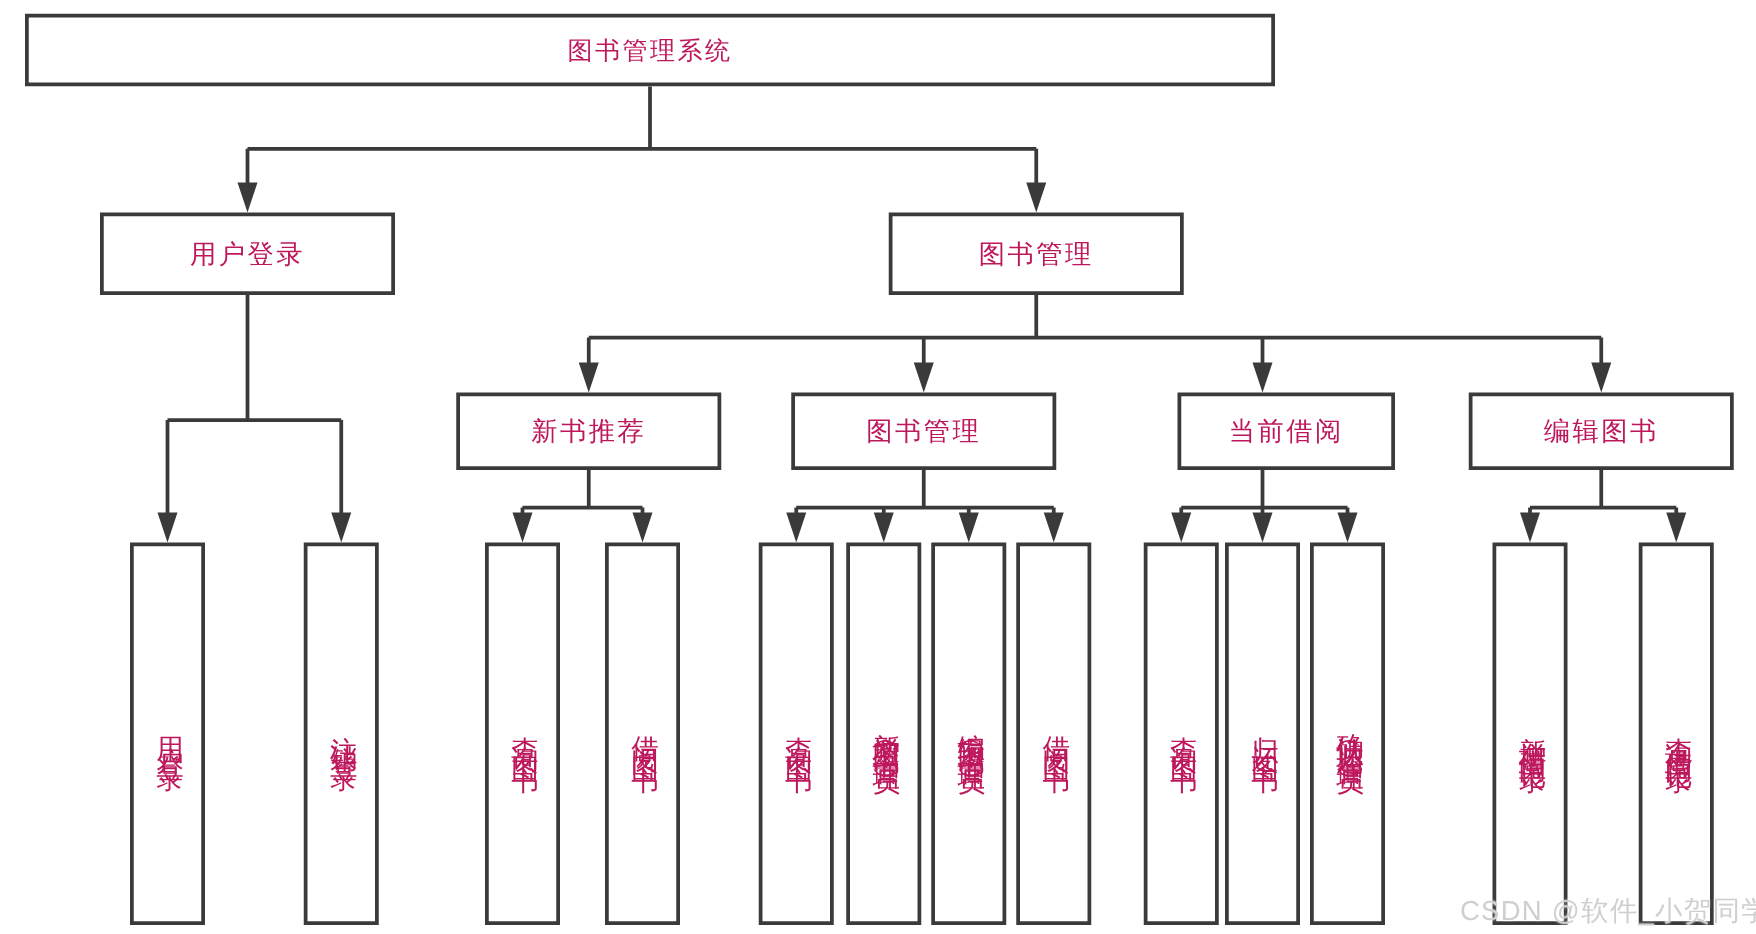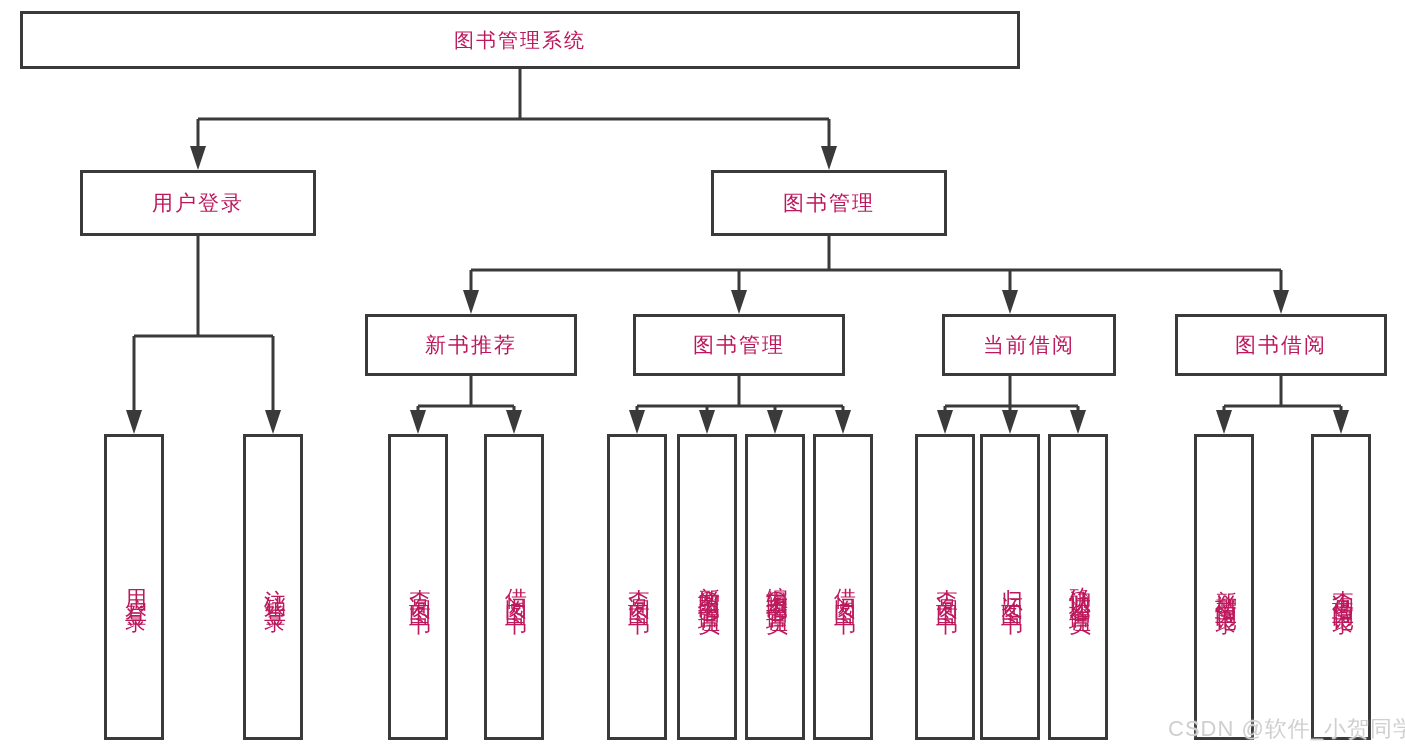--- a/index.html
+++ b/index.html
@@ -129,21 +129,21 @@
   </svg>
 
   <div class="box root-box">图书管理系统</div>
 
   <div class="box l2-box l2-left">用户登录</div>
   <div class="box l3-box l3-1">新书推荐</div>
 
   <div class="box l2-box l2-right">图书管理</div>
   <div class="box l3-box l3-2">图书管理</div>
   <div class="box l3-box l3-3">当前借阅</div>
-  <div class="box l3-box l3-4">图书借阅</div>
+  <div class="box l3-box l3-4">编辑图书</div>
 
   <div class="box leaf leaf-1">用户登录</div>
   <div class="box leaf leaf-2">注销登录</div>
 
   <div class="box leaf leaf-3">查询图书</div>
   <div class="box leaf leaf-4">借阅图书</div>
 
   <div class="box leaf leaf-5">查询图书</div>
   <div class="box leaf leaf-6">新增图书（管理员）</div>
   <div class="box leaf leaf-7">编辑图书（管理员）</div>

